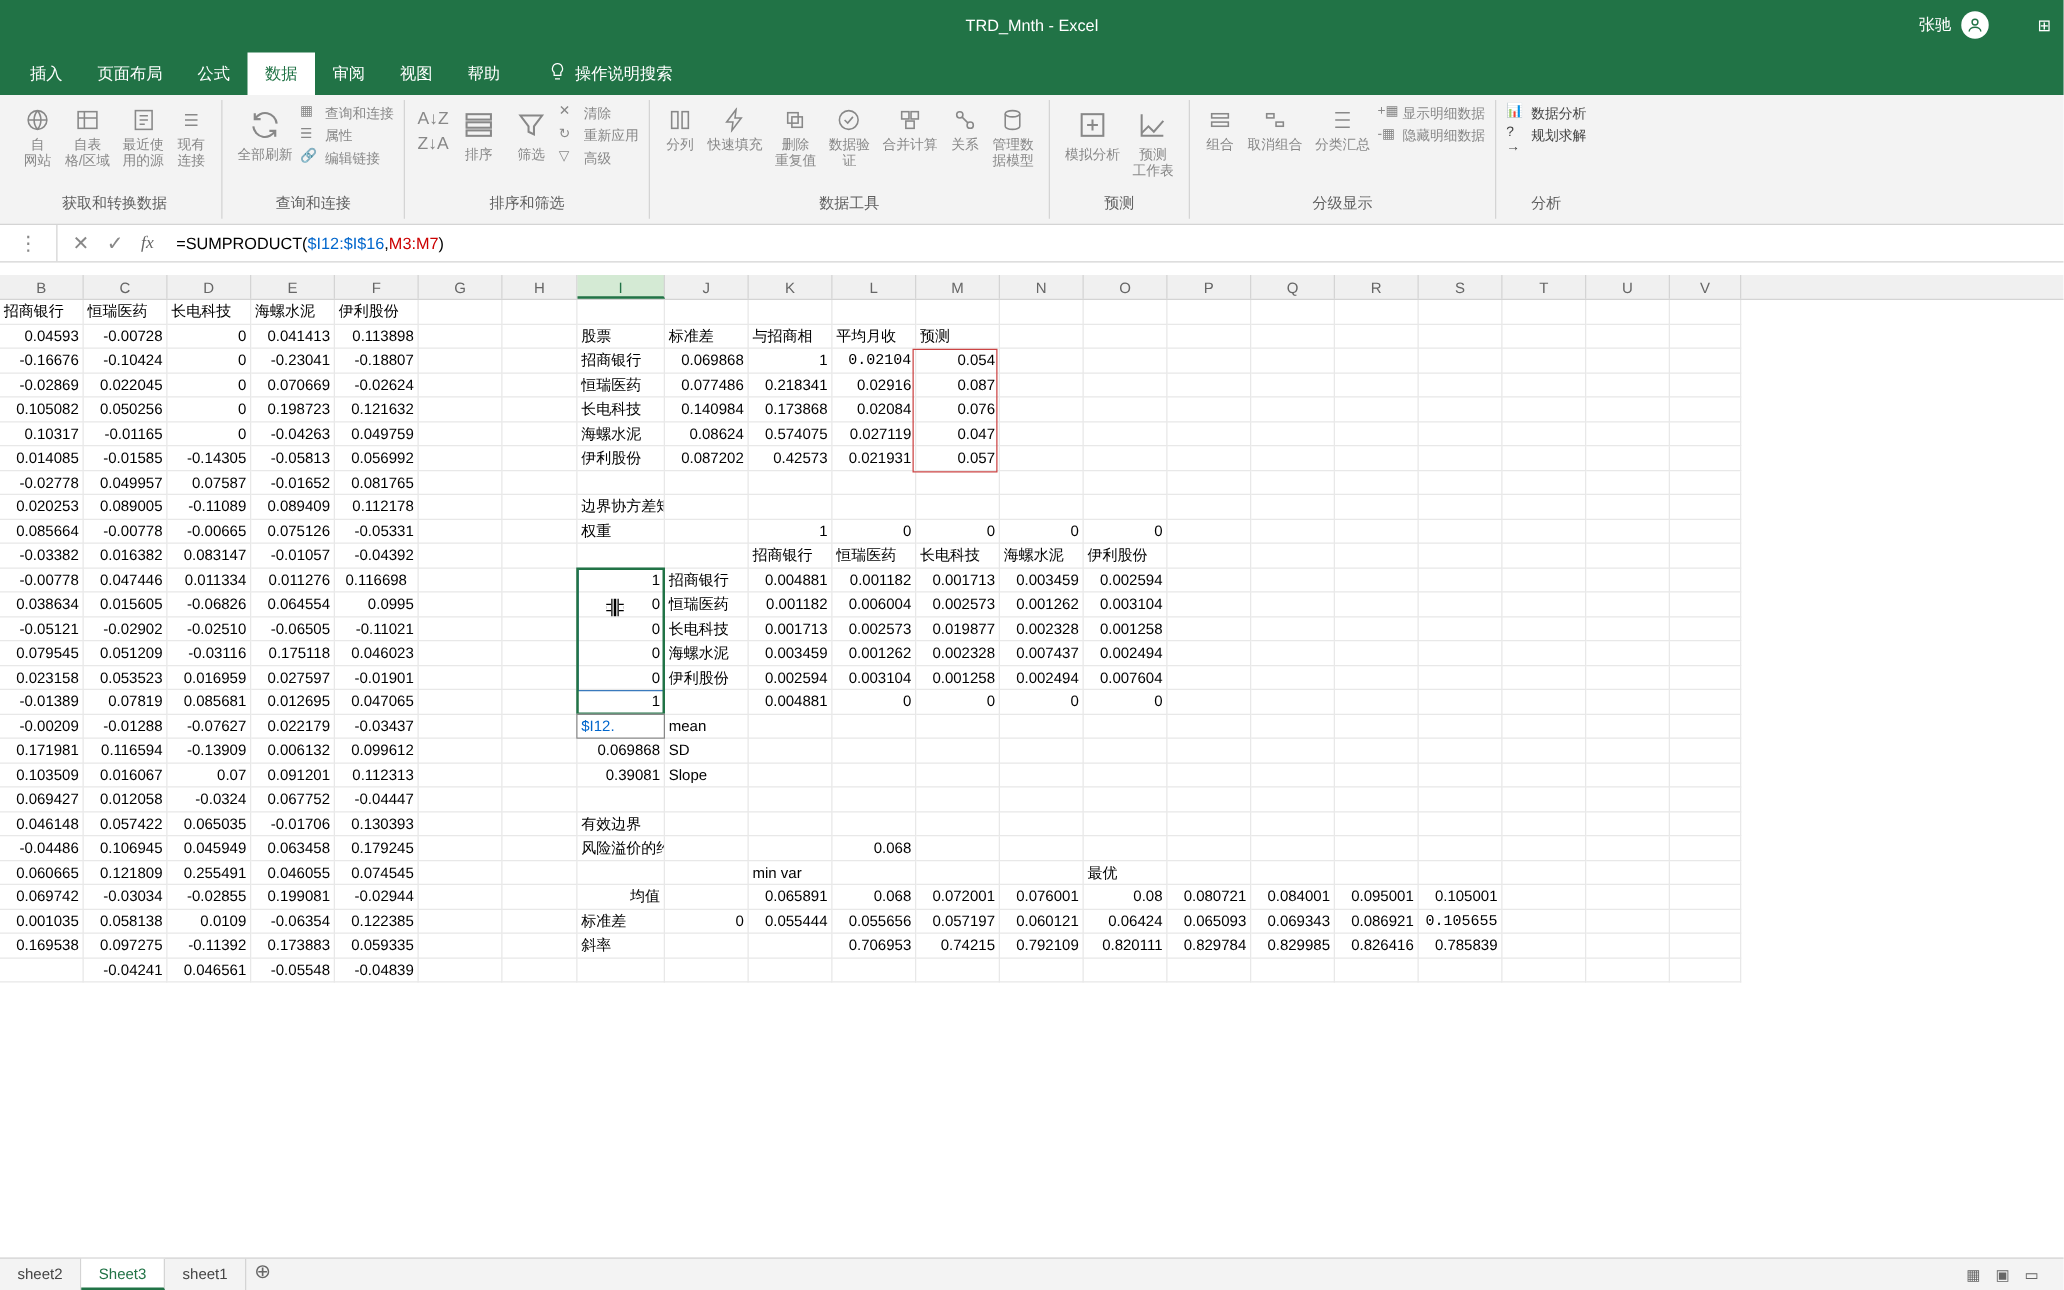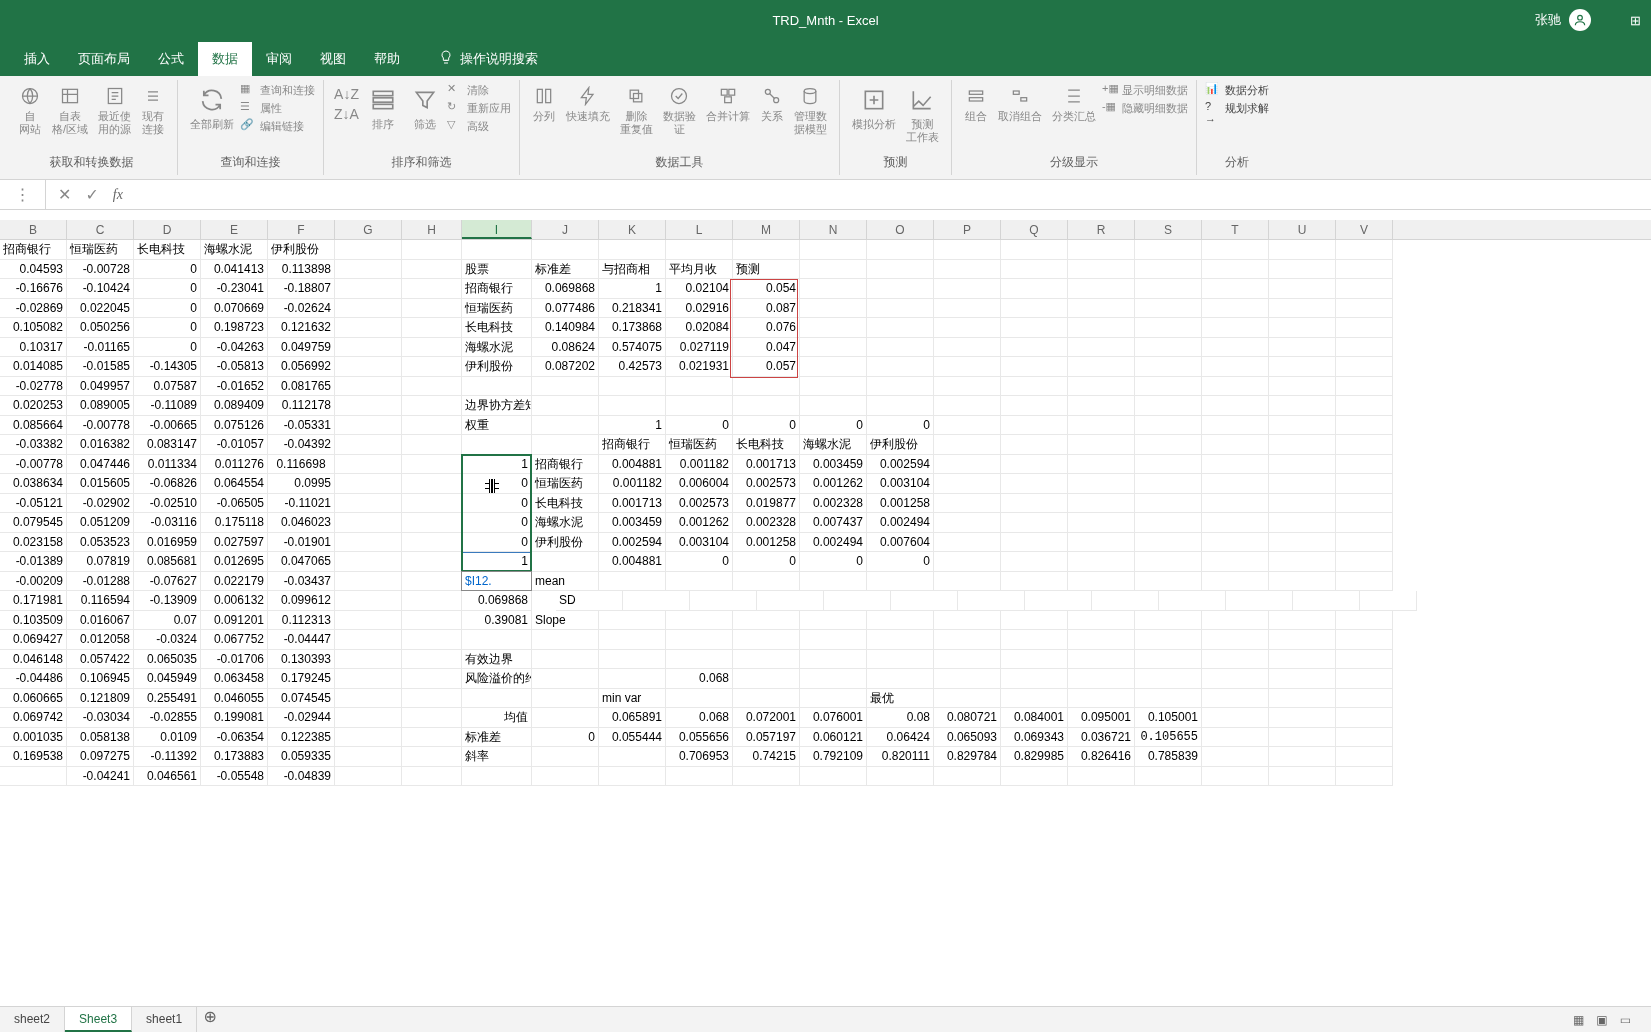--- a/index.html
+++ b/index.html
@@ -385,20 +385,23 @@
 </div>
 
 <div class="formula-bar">
   <div class="name-box-area">
       <span style="color:#888;">⋮</span>
     </div>
   <div class="fx-btns">
     <span style="color:#888;">✕</span>
     <span style="color:#888;">✓</span>
     <span class="fx-icon">fx</span>
+  </div>
+  <div class="formula-input">
+    <span class="func">=SUMPRODUCT(</span><span class="ref1">$I12:$I$16</span><span class="func">,</span><span class="ref2">M3:M7</span><span class="func">)</span>
   </div>
 </div>
 
 <div class="sheet-area">
   <div class="col-headers" id="colheaders">
       <div class="col-header cB" style="width: 67px;">B</div>
       <div class="col-header cC" style="width: 67px;">C</div>
       <div class="col-header cD" style="width: 67px;">D</div>
       <div class="col-header cE" style="width: 67px;">E</div>
       <div class="col-header cF" style="width: 67px;">F</div>
@@ -470,21 +473,21 @@
         <div class="cell r" style="width: 67px;">-0.16676</div>
         <div class="cell r" style="width: 67px;">-0.10424</div>
         <div class="cell r" style="width: 67px;">0</div>
         <div class="cell r" style="width: 67px;">-0.23041</div>
         <div class="cell r" style="width: 67px;">-0.18807</div>
         <div class="cell r" style="width: 67px;"></div>
         <div class="cell r" style="width: 60px;"></div>
         <div class="cell l" style="width: 70px;">招商银行</div>
         <div class="cell r" style="width: 67px;">0.069868</div>
         <div class="cell r" style="width: 67px;">1</div>
-        <div class="cell r" style="width: 67px;">0.02104</div>
+        <div class="cell r" style="width: 67px; font-family: Liberation Mono, monospace;">0.02104</div>
         <div class="cell r" style="width: 67px;">0.054</div>
         <div class="cell r" style="width: 67px;"></div>
         <div class="cell r" style="width: 67px;"></div>
         <div class="cell r" style="width: 67px;"></div>
         <div class="cell r" style="width: 67px;"></div>
         <div class="cell r" style="width: 67px;"></div>
         <div class="cell r" style="width: 67px;"></div>
         <div class="cell r" style="width: 67px;"></div>
         <div class="cell r" style="width: 67px;"></div>
         <div class="cell r" style="width: 57px;"></div>
@@ -836,21 +839,21 @@
       </div>
       <div class="row">
         <div class="cell r" style="width: 67px;">0.171981</div>
         <div class="cell r" style="width: 67px;">0.116594</div>
         <div class="cell r" style="width: 67px;">-0.13909</div>
         <div class="cell r" style="width: 67px;">0.006132</div>
         <div class="cell r" style="width: 67px;">0.099612</div>
         <div class="cell r" style="width: 67px;"></div>
         <div class="cell r" style="width: 60px;"></div>
         <div class="cell r" style="width: 70px;">0.069868</div>
-        <div class="cell l" style="width: 67px; margin-left: 24px;">SD</div>
+        <div class="cell l" style="width: 67px;">SD</div>
         <div class="cell r" style="width: 67px;"></div>
         <div class="cell r" style="width: 67px;"></div>
         <div class="cell r" style="width: 67px;"></div>
         <div class="cell r" style="width: 67px;"></div>
         <div class="cell r" style="width: 67px;"></div>
         <div class="cell r" style="width: 67px;"></div>
         <div class="cell r" style="width: 67px;"></div>
         <div class="cell r" style="width: 67px;"></div>
         <div class="cell r" style="width: 67px;"></div>
         <div class="cell r" style="width: 67px;"></div>
@@ -1005,21 +1008,21 @@
         <div class="cell r" style="width: 60px;"></div>
         <div class="cell l" style="width: 70px;">标准差</div>
         <div class="cell r" style="width: 67px;">0</div>
         <div class="cell r" style="width: 67px;">0.055444</div>
         <div class="cell r" style="width: 67px;">0.055656</div>
         <div class="cell r" style="width: 67px;">0.057197</div>
         <div class="cell r" style="width: 67px;">0.060121</div>
         <div class="cell r" style="width: 67px;">0.06424</div>
         <div class="cell r" style="width: 67px;">0.065093</div>
         <div class="cell r" style="width: 67px;">0.069343</div>
-        <div class="cell r" style="width: 67px;">0.036721</div>
+        <div class="cell r" style="width: 67px;">0.086921</div>
         <div class="cell r" style="width: 67px; font-family: Liberation Mono, monospace;">0.105655</div>
         <div class="cell r" style="width: 67px;"></div>
         <div class="cell r" style="width: 67px;"></div>
         <div class="cell r" style="width: 57px;"></div>
       </div>
       <div class="row">
         <div class="cell r" style="width: 67px;">0.169538</div>
         <div class="cell r" style="width: 67px;">0.097275</div>
         <div class="cell r" style="width: 67px;">-0.11392</div>
         <div class="cell r" style="width: 67px;">0.173883</div>

